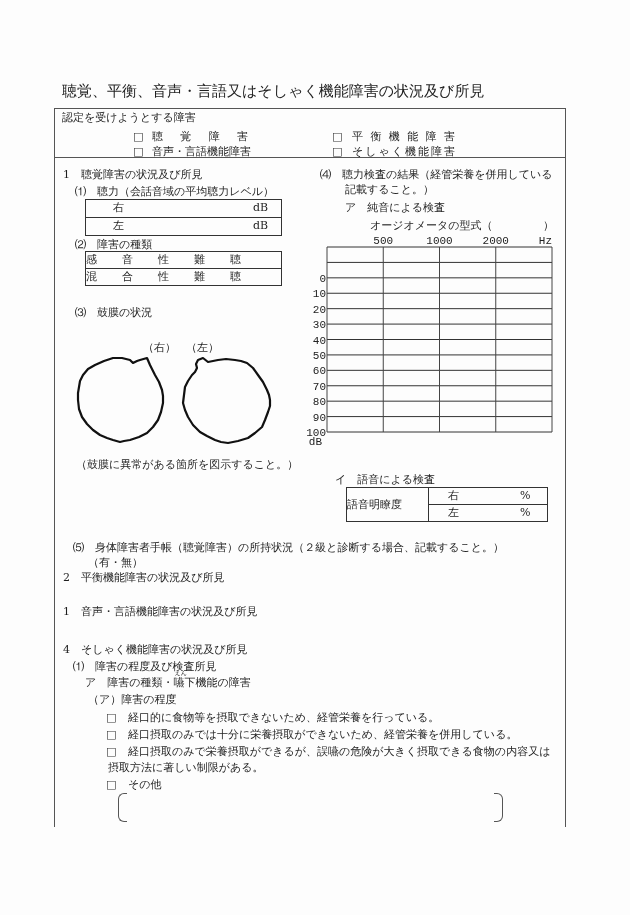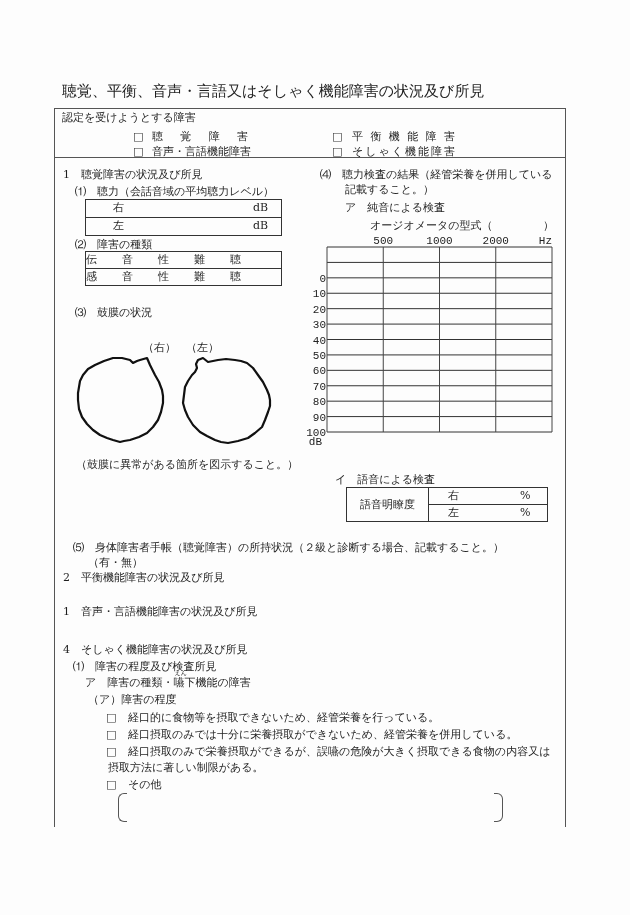--- a/index.html
+++ b/index.html
@@ -19,21 +19,21 @@
   }
   .divider { position: absolute; left: 54px; top: 157px; width: 512px; height: 0; border-top: 1px solid #555; }
   table.grid { position: absolute; border-collapse: collapse; }
   table.grid td { border: 1px solid #333; padding: 0; line-height: 16px; font-size: 11px; }
   .t1 td { height: 17px; position: relative; }
   .t1 .lbl { position: absolute; left: 27px; top: 0; }
   .t1 .unit { position: absolute; left: 167px; top: 0; }
   .t2 td { height: 15.5px; padding: 0 20px; }
   .t2 .just { width: 155px; }
   .sp td { height: 16px; position: relative; }
-  .sp .lbl-cell { width: 81px; text-align: center; }
+  .sp .lbl-cell { width: 81px; }
   .sp .lbl { position: absolute; left: 19px; top: 0; }
   .sp .unit { position: absolute; left: 91px; top: 0; }
   .ruby-base { position: relative; }
   .ruby-txt { position: absolute; left: 1px; top: -7px; font-size: 6px; line-height: 7px; }
   .bracket { position: absolute; top: 793px; height: 27px; width: 8px; border: 1px solid #555; }
   .bracket.l { left: 118px; border-right: none; border-radius: 6px 0 0 6px; }
   .bracket.r { left: 494px; border-left: none; border-radius: 0 6px 6px 0; }
   svg#figs { position: absolute; left: 0; top: 0; }
   svg text { font-family: "Liberation Mono", monospace; font-size: 11px; fill: #222; }
 </style>
@@ -75,25 +75,25 @@
           <span class="lbl">左</span>
           <span class="unit">dB</span>
         </td>
   </tr>
 </tbody>
   </table>
 
 <div class="t" style="left:75px;top:238px">⑵　障害の種類</div>
 <table class="grid t2" style="left:85px;top:251px;width:197px">
   <tbody>
-      <tr>
-        <td><span class="just">伝音性難聴</span></td>
+  <tr>
+        <td><span class="just">感音性難聴</span></td>
       </tr>
   <tr>
-        <td><span class="just">感音性難聴</span></td>
+        <td><span class="just">混合性難聴</span></td>
       </tr>
 </tbody>
   </table>
 
 <div class="t" style="left:75px;top:306px">⑶　鼓膜の状況</div>
 <div class="t" style="left:143px;top:341px">（右）</div>
 <div class="t" style="left:186px;top:341px">（左）</div>
 <div class="t" style="left:76px;top:458px">（鼓膜に異常がある箇所を図示すること。）</div>
 
 <div class="t" style="left:320px;top:168px">⑷　聴力検査の結果（経管栄養を併用している</div>

